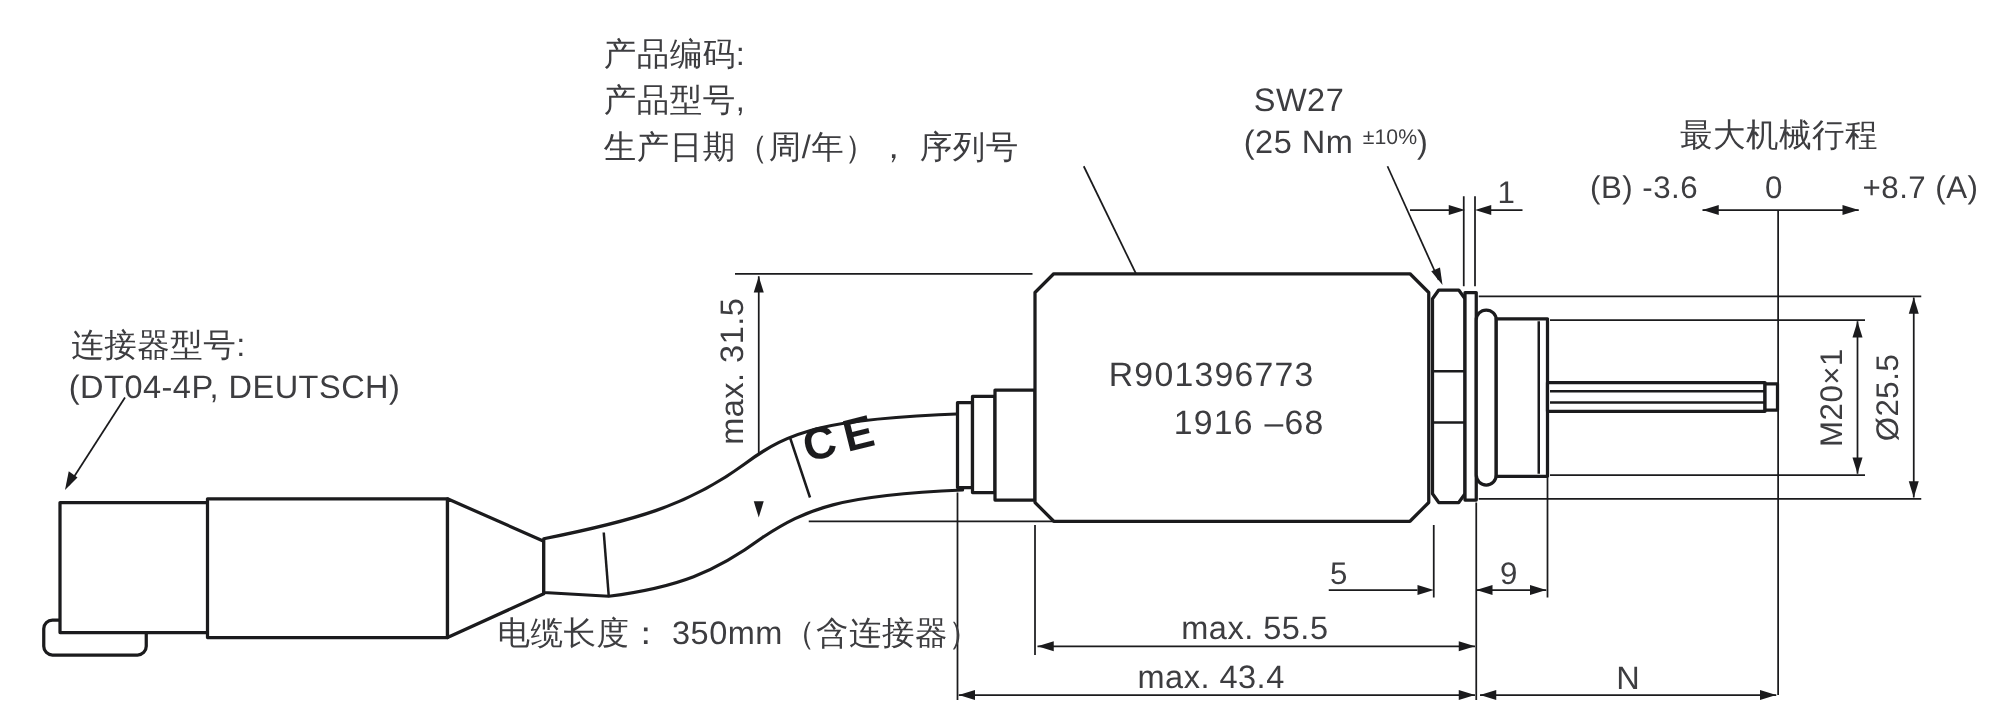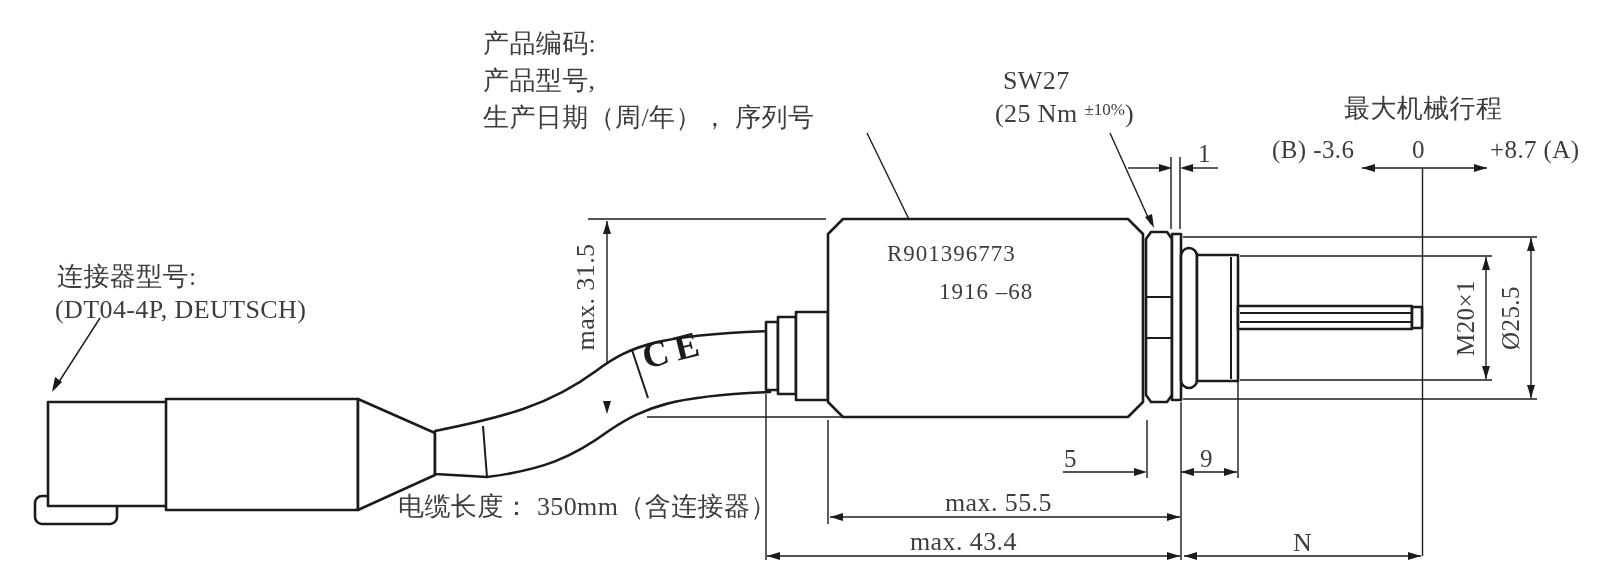--- a/index.html
+++ b/index.html
@@ -3,36 +3,36 @@
 <meta charset="utf-8">
 <style>
   :root{
     --line:#1b1b1d;
     --text:#3d3d40;
     --bg:#ffffff;
   }
   html,body{margin:0;padding:0;background:var(--bg);}
   .stage{
     position:relative;width:1600px;height:582px;background:var(--bg);
-    overflow:hidden;font-family:Liberation Serif, serif;
+    overflow:hidden;font-family:Liberation Sans, sans-serif;
   }
   .stage > svg{position:absolute;left:0;top:0;}
   
   .ol{fill:#fff;stroke:var(--line);stroke-width:2.6;stroke-linejoin:round;}
   .t1{fill:none;stroke:var(--line);stroke-width:1.4;}
   .t2{fill:none;stroke:var(--line);stroke-width:2;}
   .ah{fill:var(--line);stroke:none;}
   
   .lbl{
     position:absolute;color:var(--text);font-weight:300;
     white-space:nowrap;letter-spacing:.4px;line-height:1.15;
   }
   .f25{font-size:25px;}
   .f26{font-size:26px;}
-  .f27{font-size:23px;}
+  .f27{font-size:27px;margin-top:44px;}
   .rotl{transform:translate(-50%,-50%) rotate(-90deg);transform-origin:center;}
   .sup{font-size:17px;vertical-align:7px;letter-spacing:0;}
   .ce{
     font-size:36px;font-weight:600;letter-spacing:7px;color:var(--line);
     transform:translate(-50%,-50%) rotate(-14deg);
   }
 </style>
 </head>
 <body>
 

